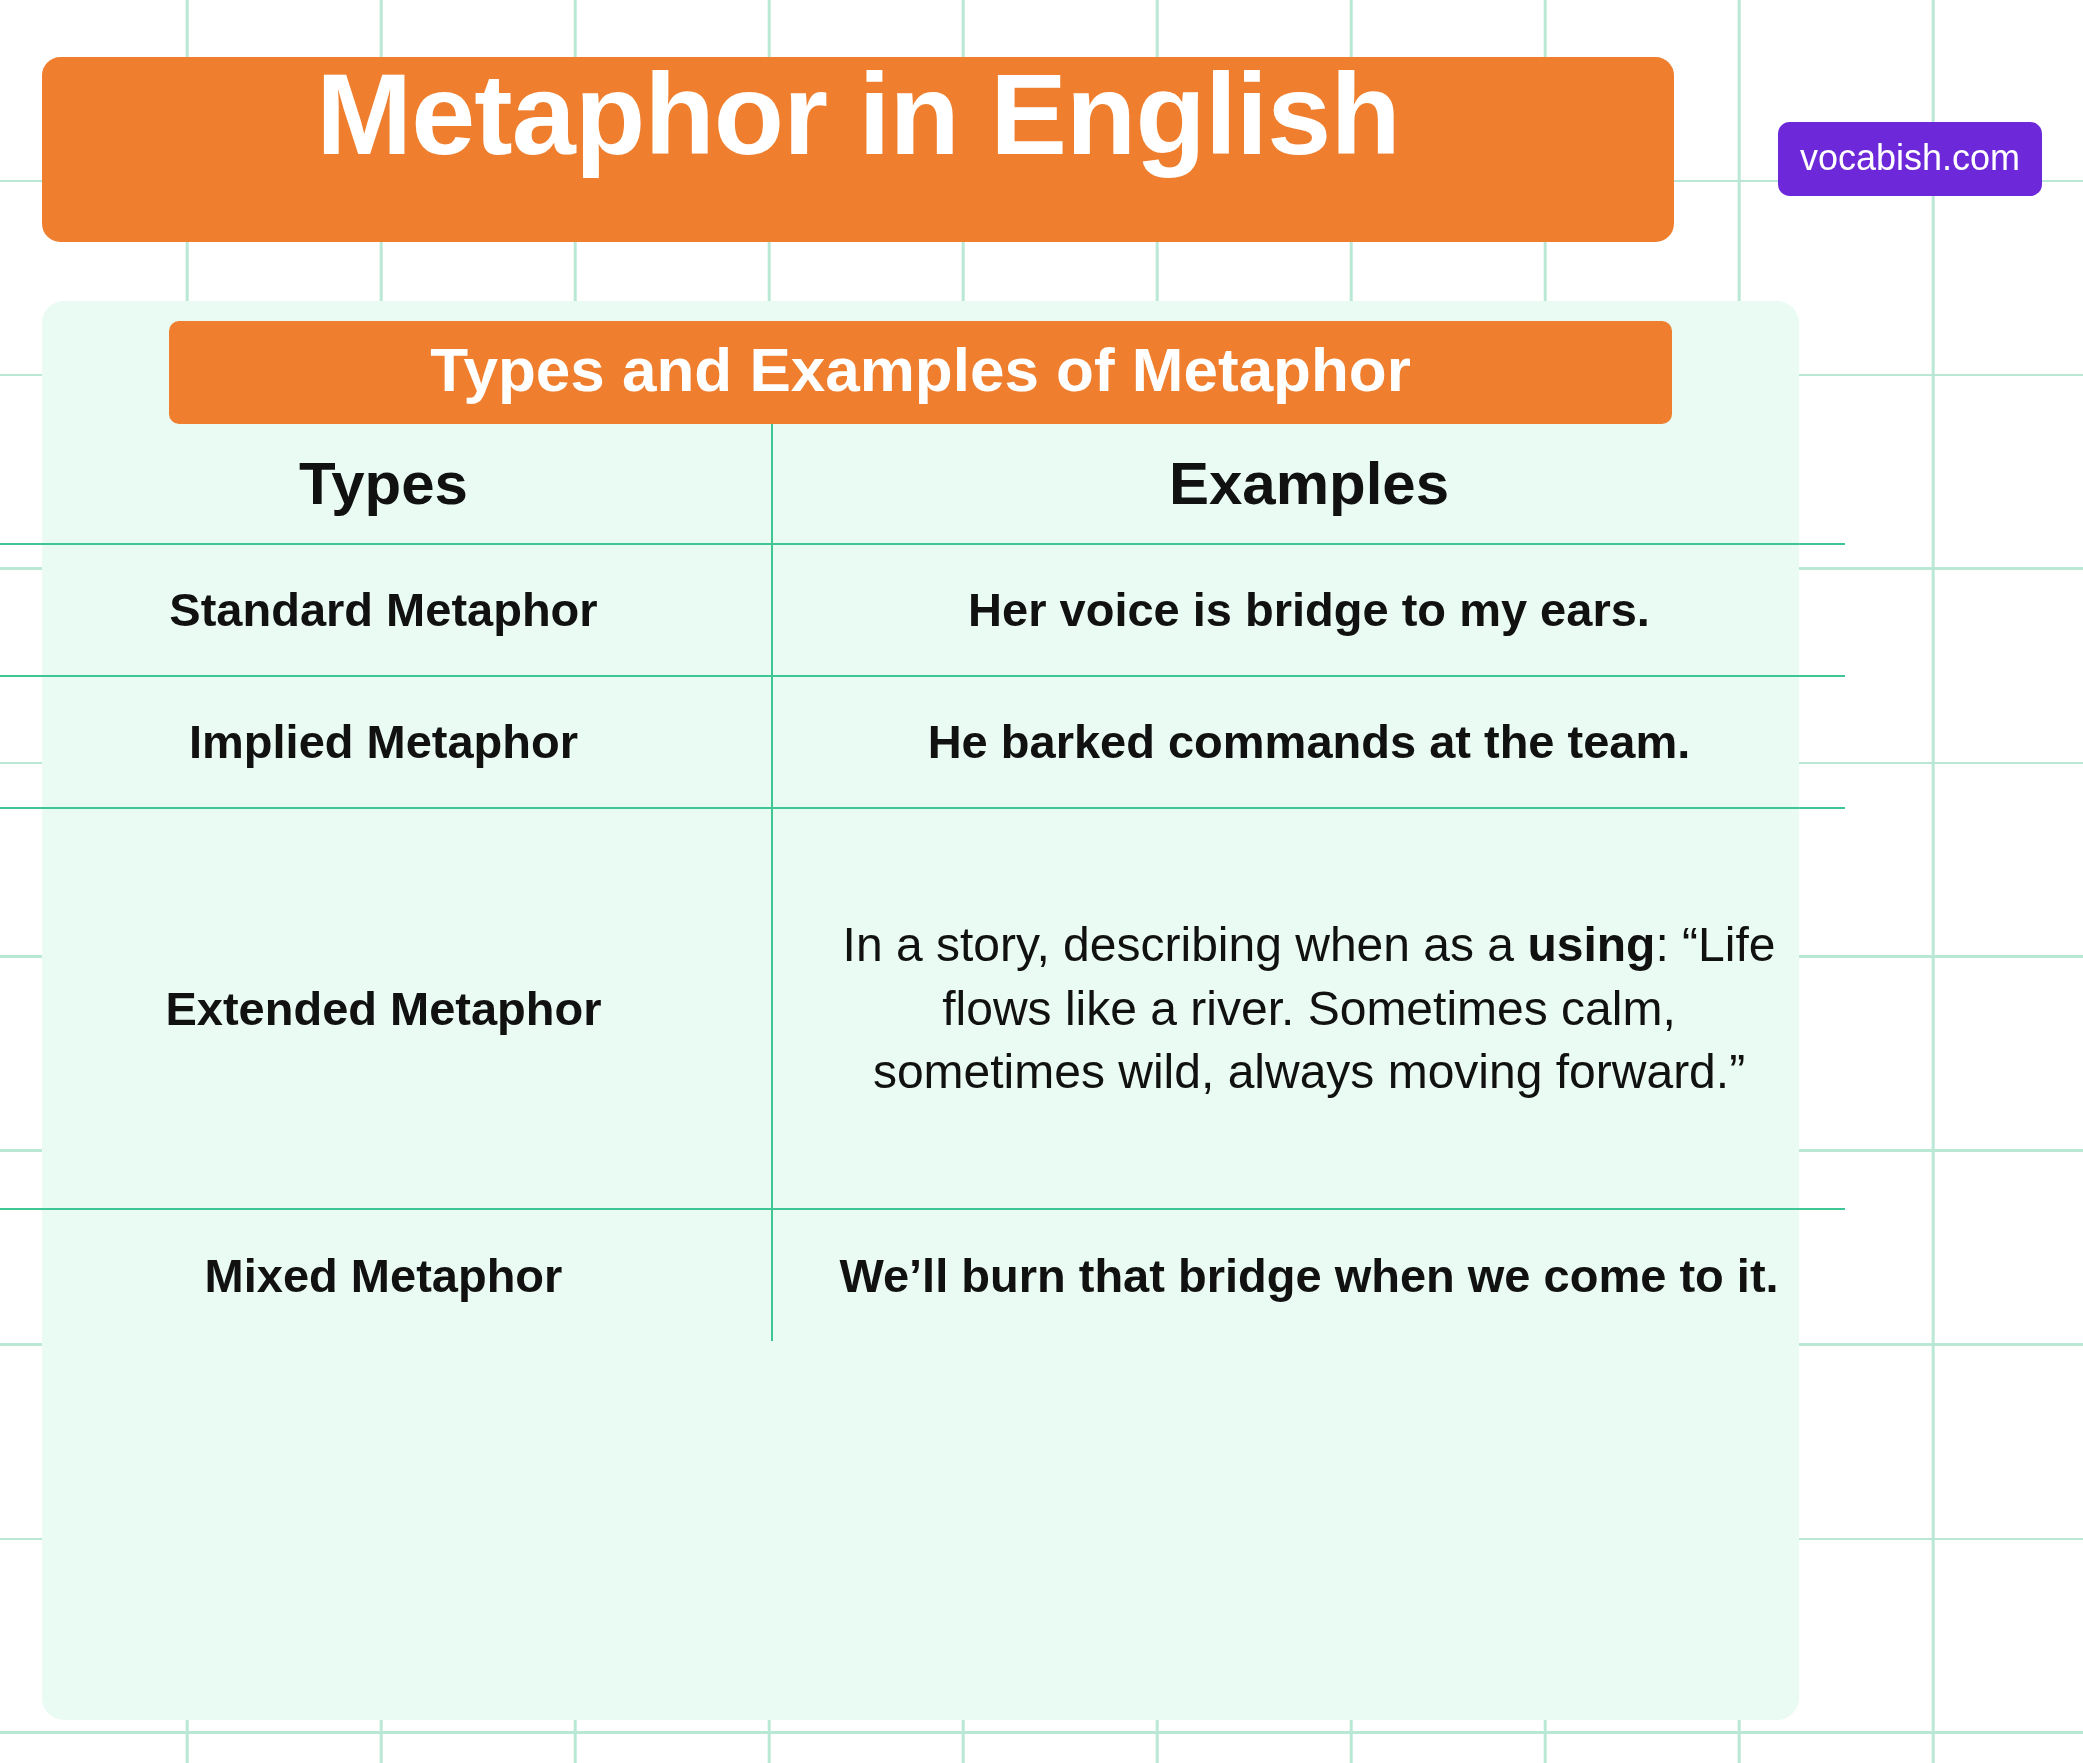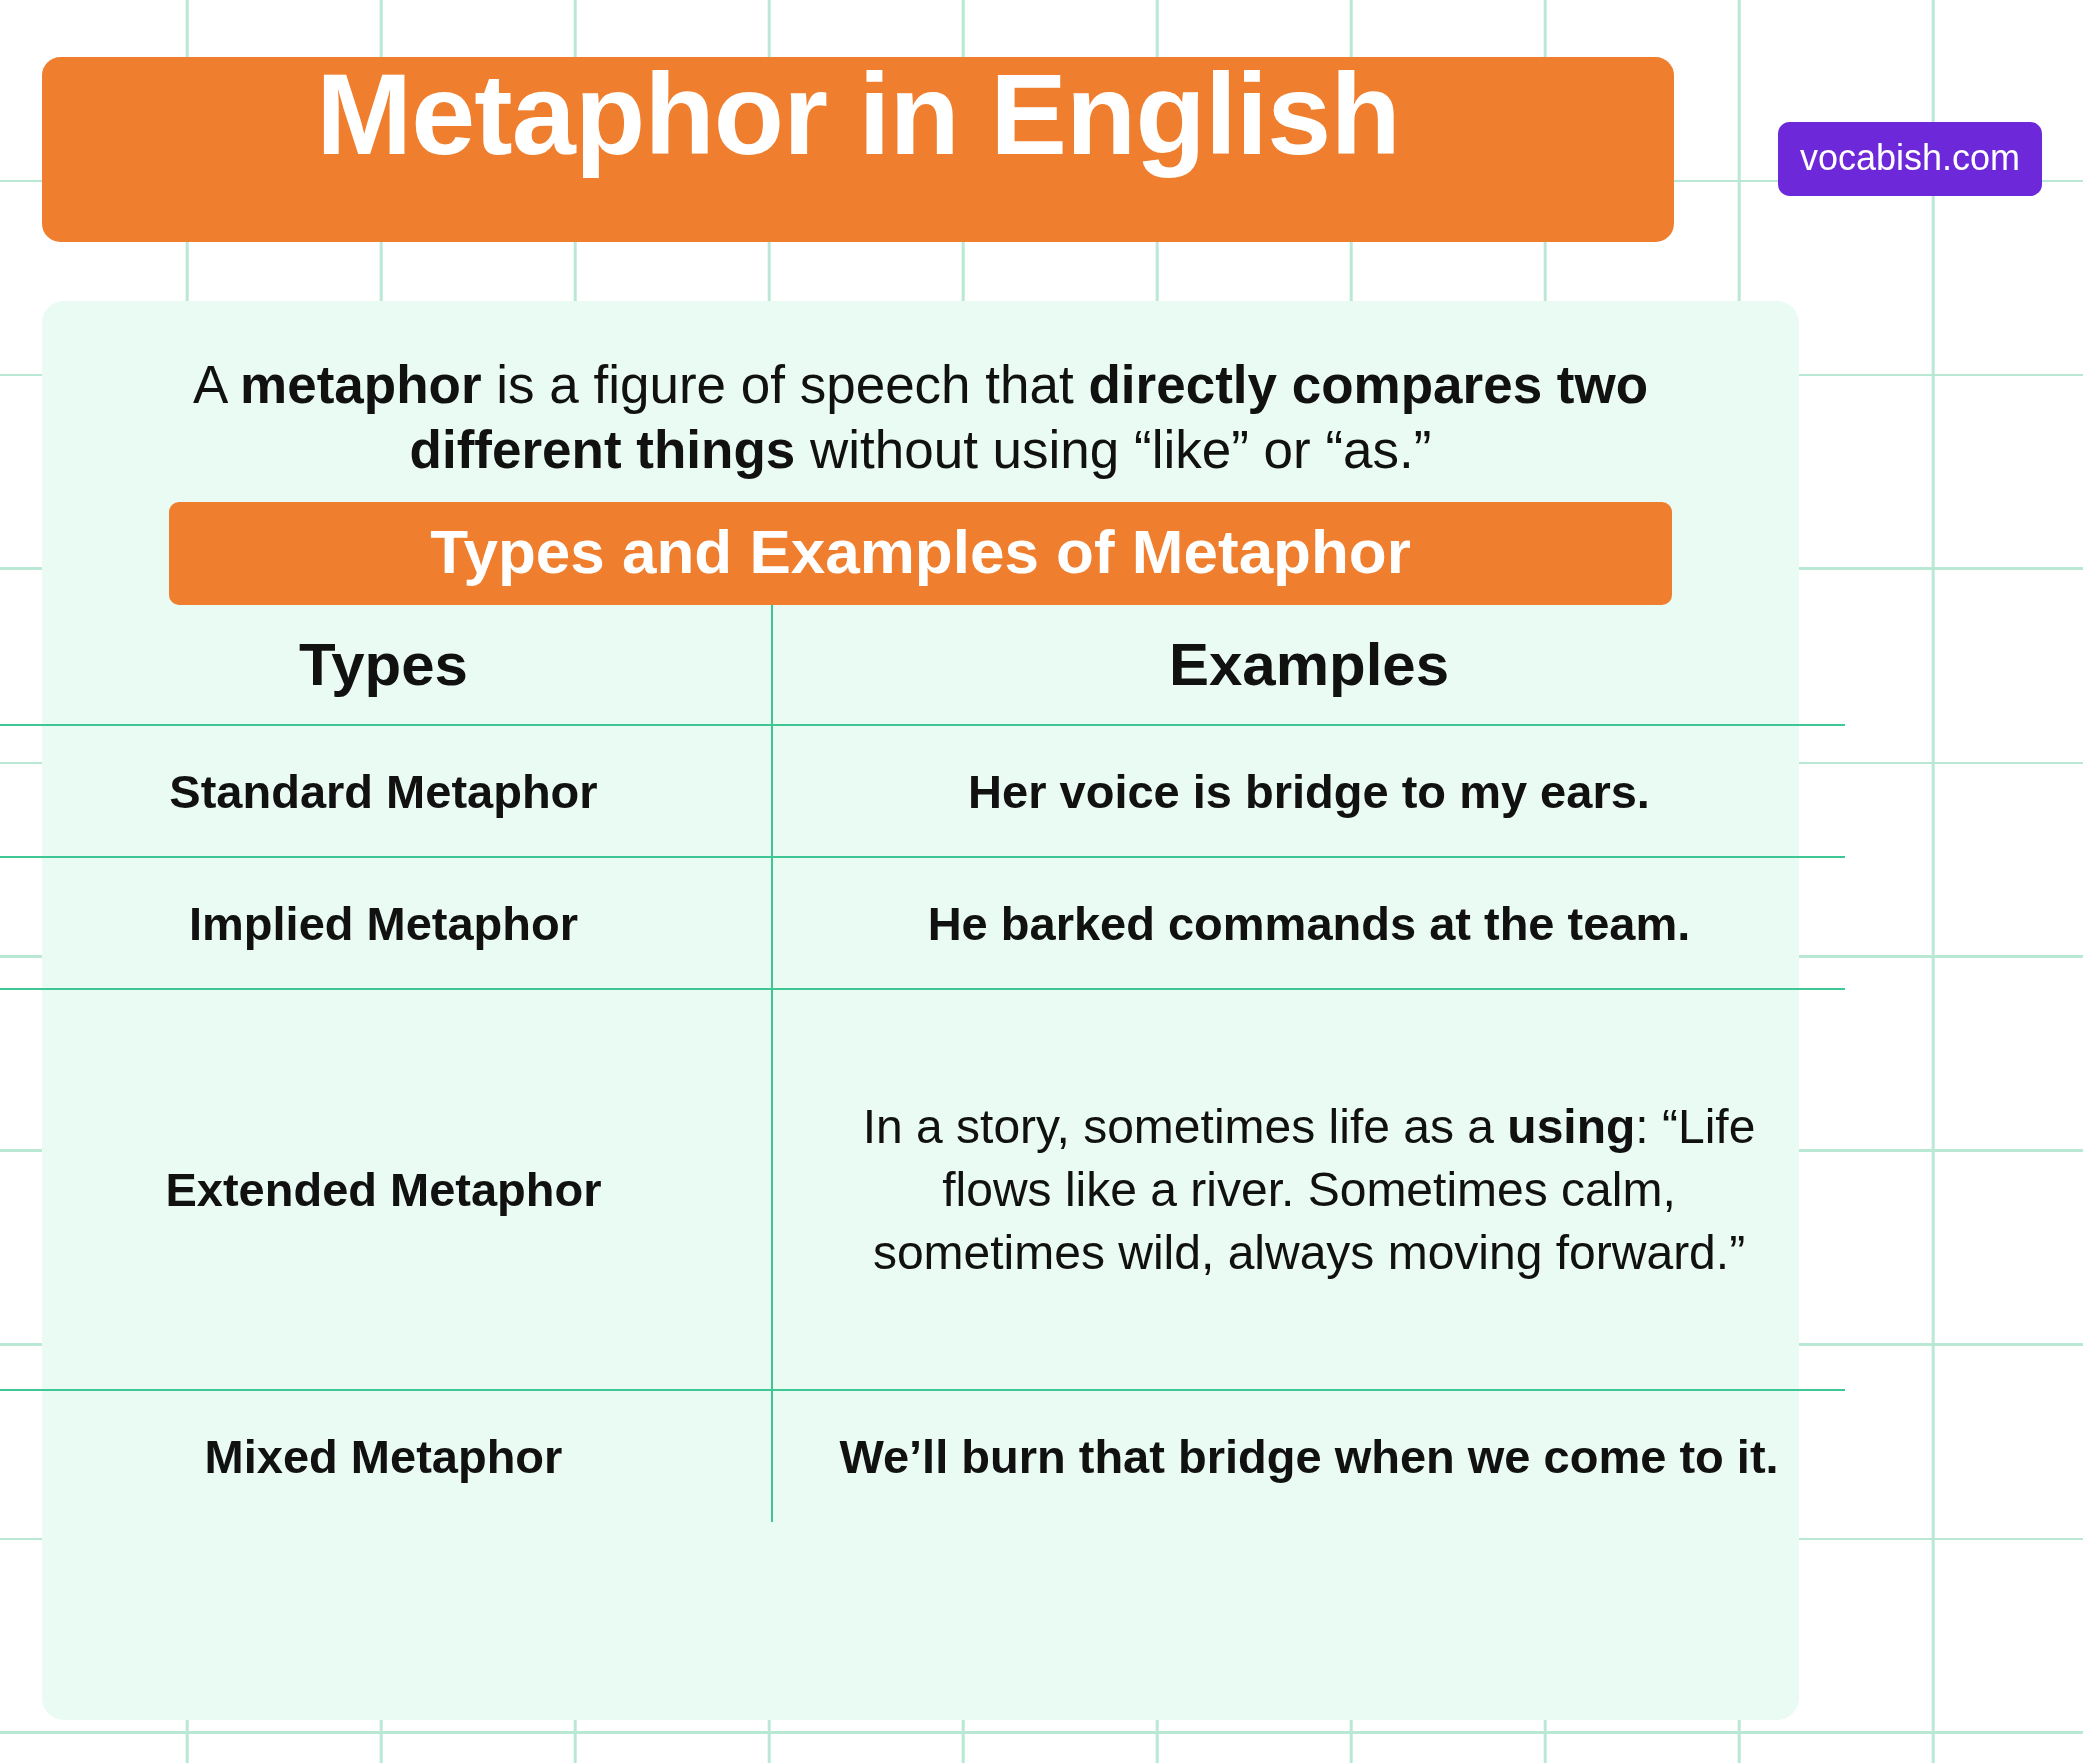--- a/index.html
+++ b/index.html
@@ -162,21 +162,20 @@
 
   <div class="header-row">
     <div class="title-banner">
       <h1>Metaphor in English</h1>
     </div>
     <div class="site-badge">vocabish.com</div>
   </div>
 
   <div class="card">
 
-    <p class="definition"><span>A </span><b>metaphor</b><span> is a figure of speech that </span><b>directly compares</b><span> </span><b>two different things</b><span> without using “like” or “as.”</span></p>
 
     <div class="section-banner">Types and Examples of Metaphor</div>
 
     <table class="types-table">
       <colgroup>
           <col class="c1">
           <col class="c2">
         </colgroup>
       <thead>
         <tr>
@@ -188,21 +187,21 @@
         <tr>
           <td class="type-cell">Standard Metaphor</td>
           <td class="example-cell">Her voice is bridge to my ears.</td>
         </tr>
         <tr>
           <td class="type-cell">Implied Metaphor</td>
           <td class="example-cell">He barked commands at the team.</td>
         </tr>
         <tr class="tall">
           <td class="type-cell">Extended Metaphor</td>
-          <td class="example-cell"><span>In a story, sometimes life as a </span><b>using</b><span>: “Life flows like a river. Sometimes calm, sometimes wild, always moving forward.”</span></td>
+          <td class="example-cell"><span>In a story, describing when as a </span><b>using</b><span>: “Life flows like a river. Sometimes calm, sometimes wild, always moving forward.”</span></td>
         </tr>
         <tr>
           <td class="type-cell">Mixed Metaphor</td>
           <td class="example-cell">We’ll burn that bridge when we come to it.</td>
         </tr>
       </tbody>
     </table>
 
   </div>
 </div>

